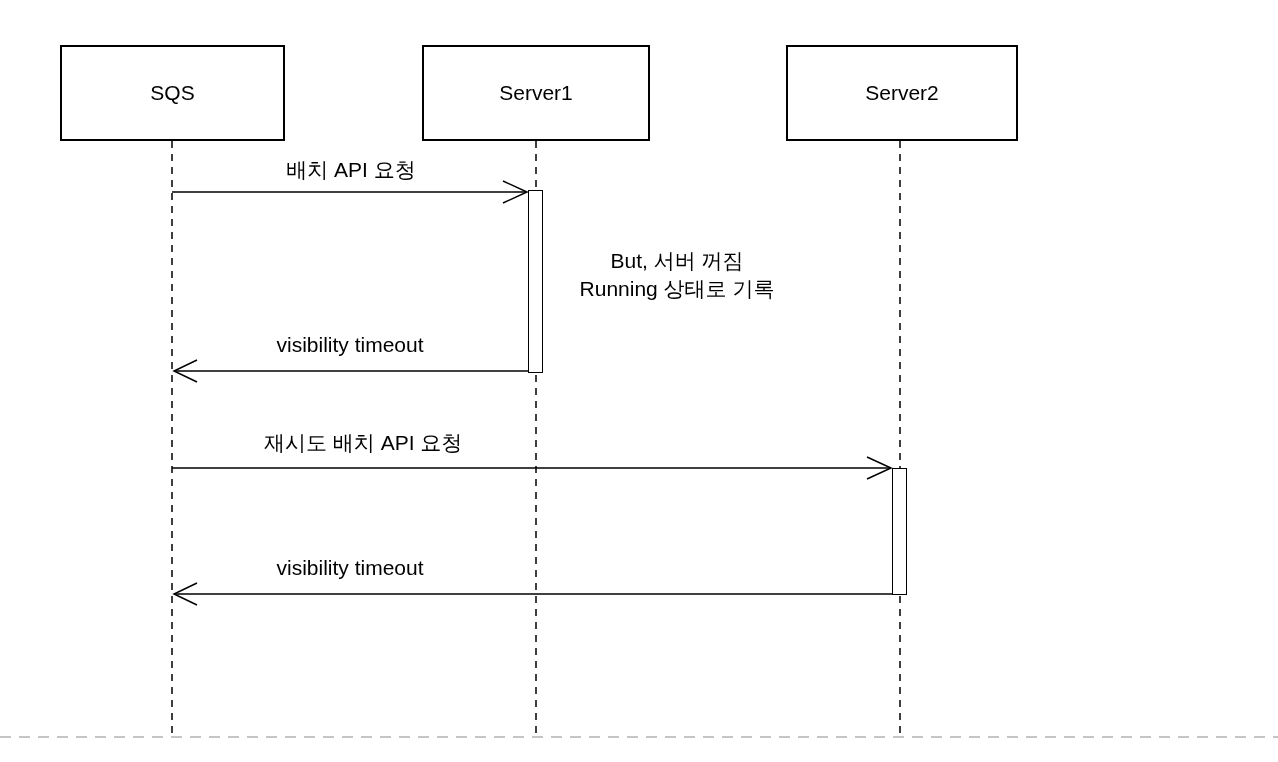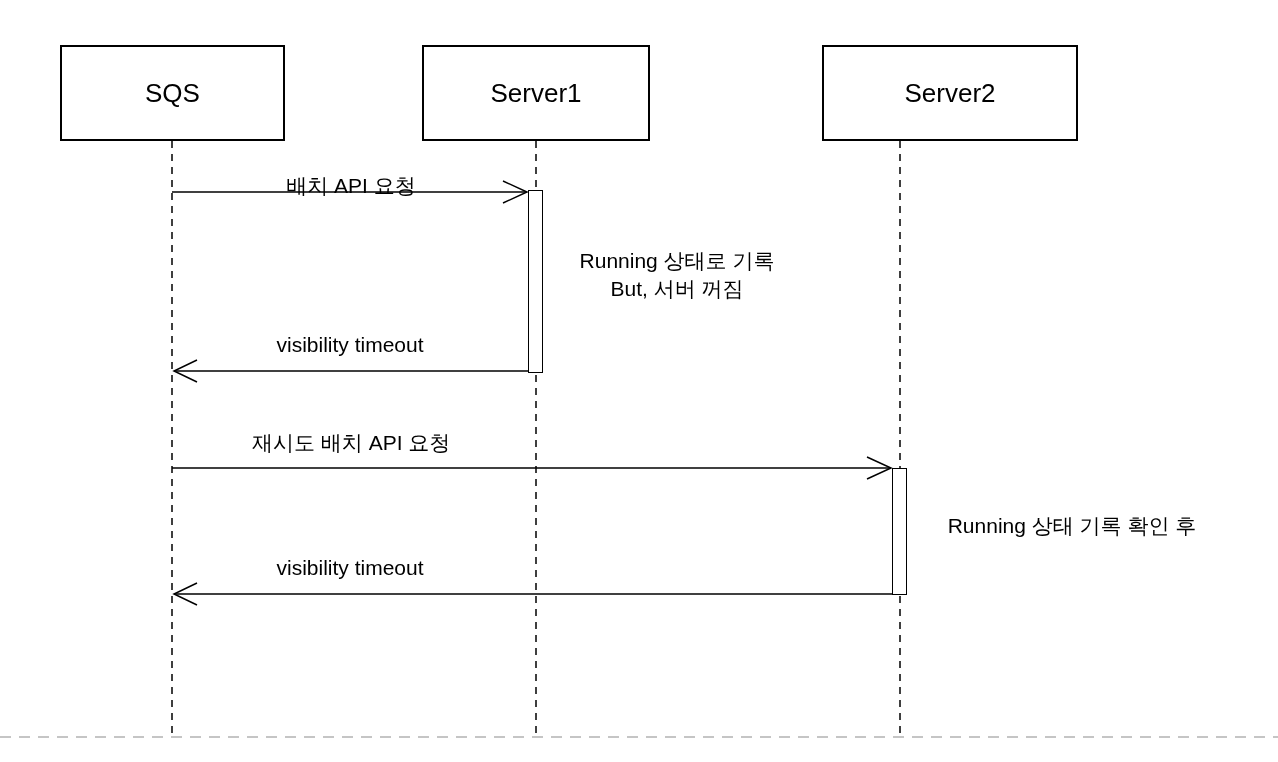--- a/index.html
+++ b/index.html
@@ -23,26 +23,26 @@
   }
   .actor {
     position: absolute;
     top: 45px;
     height: 96px;
     border: 2px solid #000000;
     background: #ffffff;
     display: flex;
     align-items: center;
     justify-content: center;
-    font-size: 26px;
+    font-size: 21px;
     box-sizing: border-box;
   }
   .actor-sqs { left: 60px;  width: 225px; }
   .actor-s1  { left: 422px; width: 228px; text-align: right; }
-  .actor-s2  { left: 822px; width: 256px; align-items: center; }
+  .actor-s2  { left: 786px; width: 232px; align-items: center; }
   .msg-label {
     position: absolute;
     font-size: 21px;
     white-space: nowrap;
   }
   .center { text-align: center; }
   .activation {
     position: absolute;
     width: 15px;
     border: 1.5px solid #000000;
@@ -94,29 +94,28 @@
   <div class="actor actor-s1">
     <span>Server1</span>
   </div>
   <div class="actor actor-s2">
     <span>Server2</span>
   </div>
 
   <div class="activation activation-1"></div>
   <div class="activation activation-2"></div>
 
-  <div class="msg-label center" style="left:232px; top:156px; width:238px;margin-top:16px;">배치 API 요청</div>
+  <div class="msg-label center" style="left:232px; top:156px; width:238px;">배치 API 요청</div>
 
   <div class="msg-label center" style="left:172px; top:333px; width:356px;">visibility timeout</div>
 
-  <div class="msg-label" style="left:252px; top:429px;">재시도 배치 API 요청</div>
+  <div class="msg-label" style="left:264px; top:429px;">재시도 배치 API 요청</div>
 
   <div class="msg-label center" style="left:172px; top:556px; width:356px;">visibility timeout</div>
 
   <div class="note note-1">
+    <div>But, 서버 꺼짐</div>
     <div>Running 상태로 기록</div>
-    <div>But, 서버 꺼짐</div>
   </div>
   <div class="note note-2">
-    <div>Running 상태 기록 확인 후</div>
   </div>
 
 </div>
 
 </body></html>

